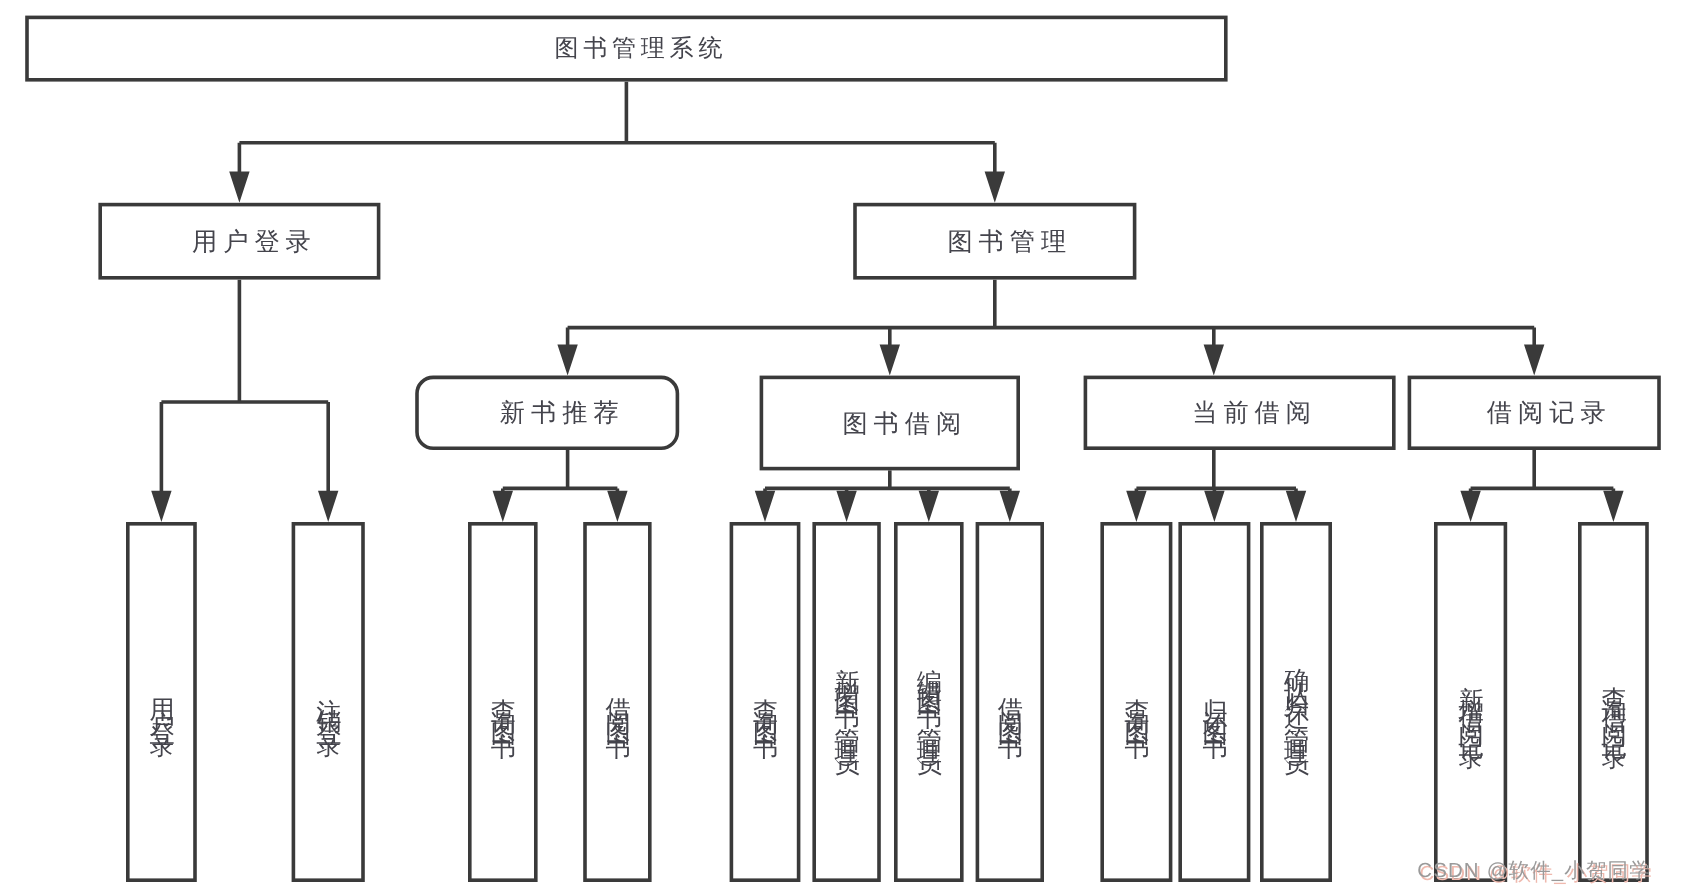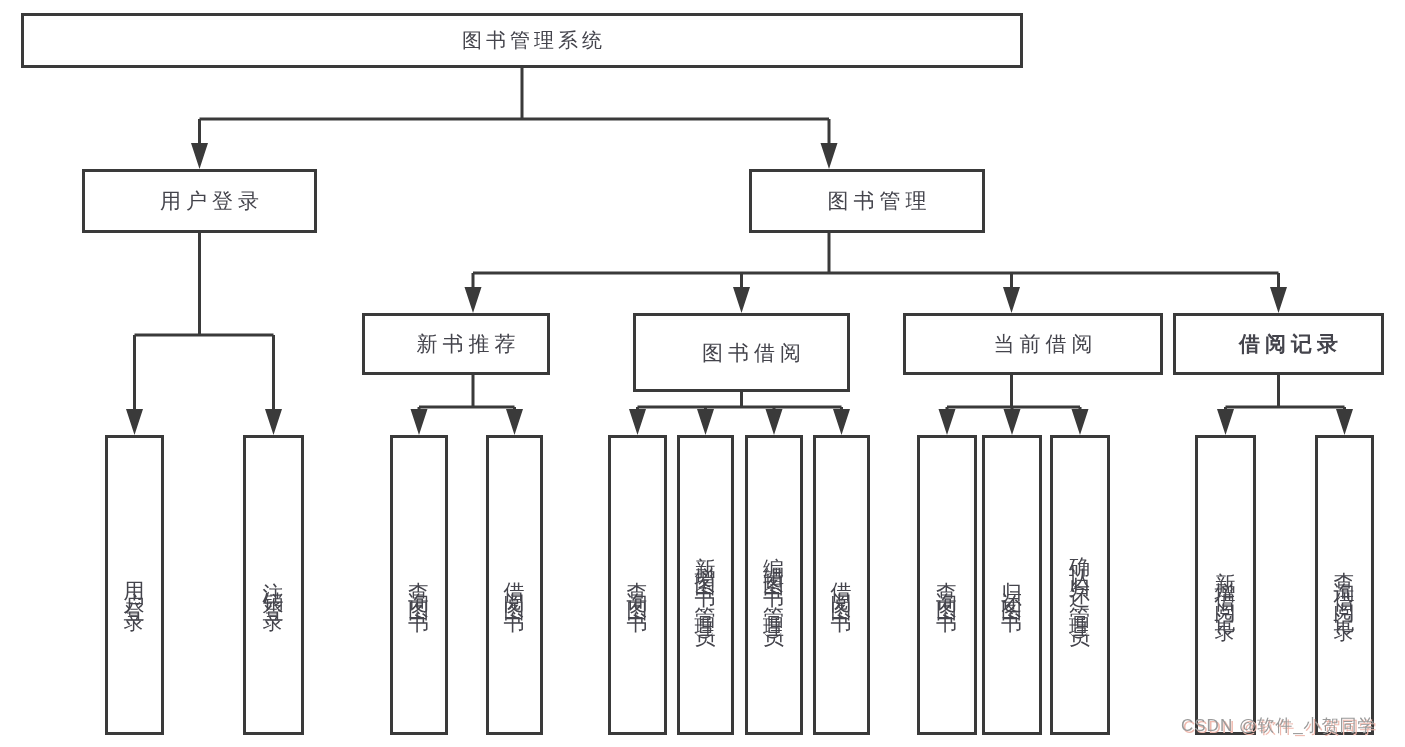--- a/index.html
+++ b/index.html
@@ -107,26 +107,26 @@
       M938.5 409H955.5L947 435Z
       M1003.5 409H1020.5L1012 435Z
       M1071.5 409H1088.5L1080 435Z
       M1217 409H1234L1225.5 435Z
       M1336 409H1353L1344.5 435Z"></path>
   </svg>
 
   <div class="box hbox root" style="left:21px; top:13px; width:1002px; height:55px;">图书管理系统</div>
 
   <div class="box hbox" style="left:82px; top:169px; width:235px; height:64px;">用户登录</div>
-  <div class="box hbox" style="left:749px; top:169px; width:236px; height:64px;">图书管理</div>
+  <div class="box hbox" style="left:711px; top:169px; width:236px; height:64px;">图书管理</div>
 
-  <div class="box hbox" style="left:362px; top:313px; width:188px; height:62px;">新书推荐</div>
+  <div class="box hbox" style="left:346px; top:313px; width:220px; height:62px;border-radius:15px;">新书推荐</div>
   <div class="box hbox" style="left:633px; top:313px; width:217px; height:79px;">图书借阅</div>
   <div class="box hbox" style="left:903px; top:313px; width:260px; height:62px;">当前借阅</div>
-  <div class="box hbox" style="left:1173px; top:313px; width:211px; height:62px;font-weight:bold;">借阅记录</div>
+  <div class="box hbox" style="left:1173px; top:313px; width:211px; height:62px;">借阅记录</div>
 
   <div class="box vbox" style="left:105px; top:435px; width:59px; height:300px;">
     <span>用户登录</span>
   </div>
   <div class="box vbox" style="left:243px; top:435px; width:61px; height:300px;">
     <span>注销登录</span>
   </div>
 
   <div class="box vbox" style="left:390px; top:435px; width:58px; height:300px;">
     <span>查询图书</span>

